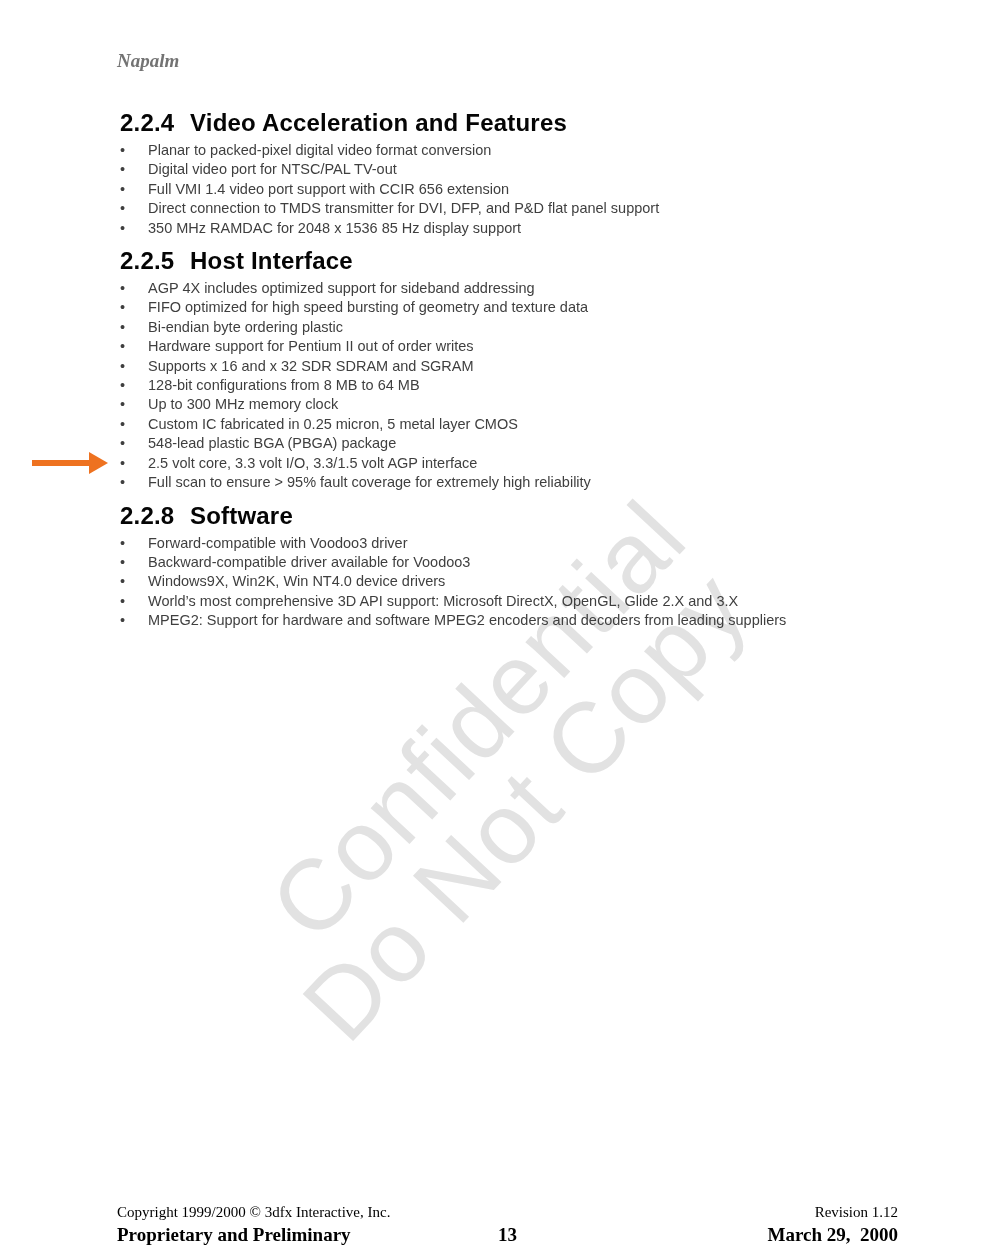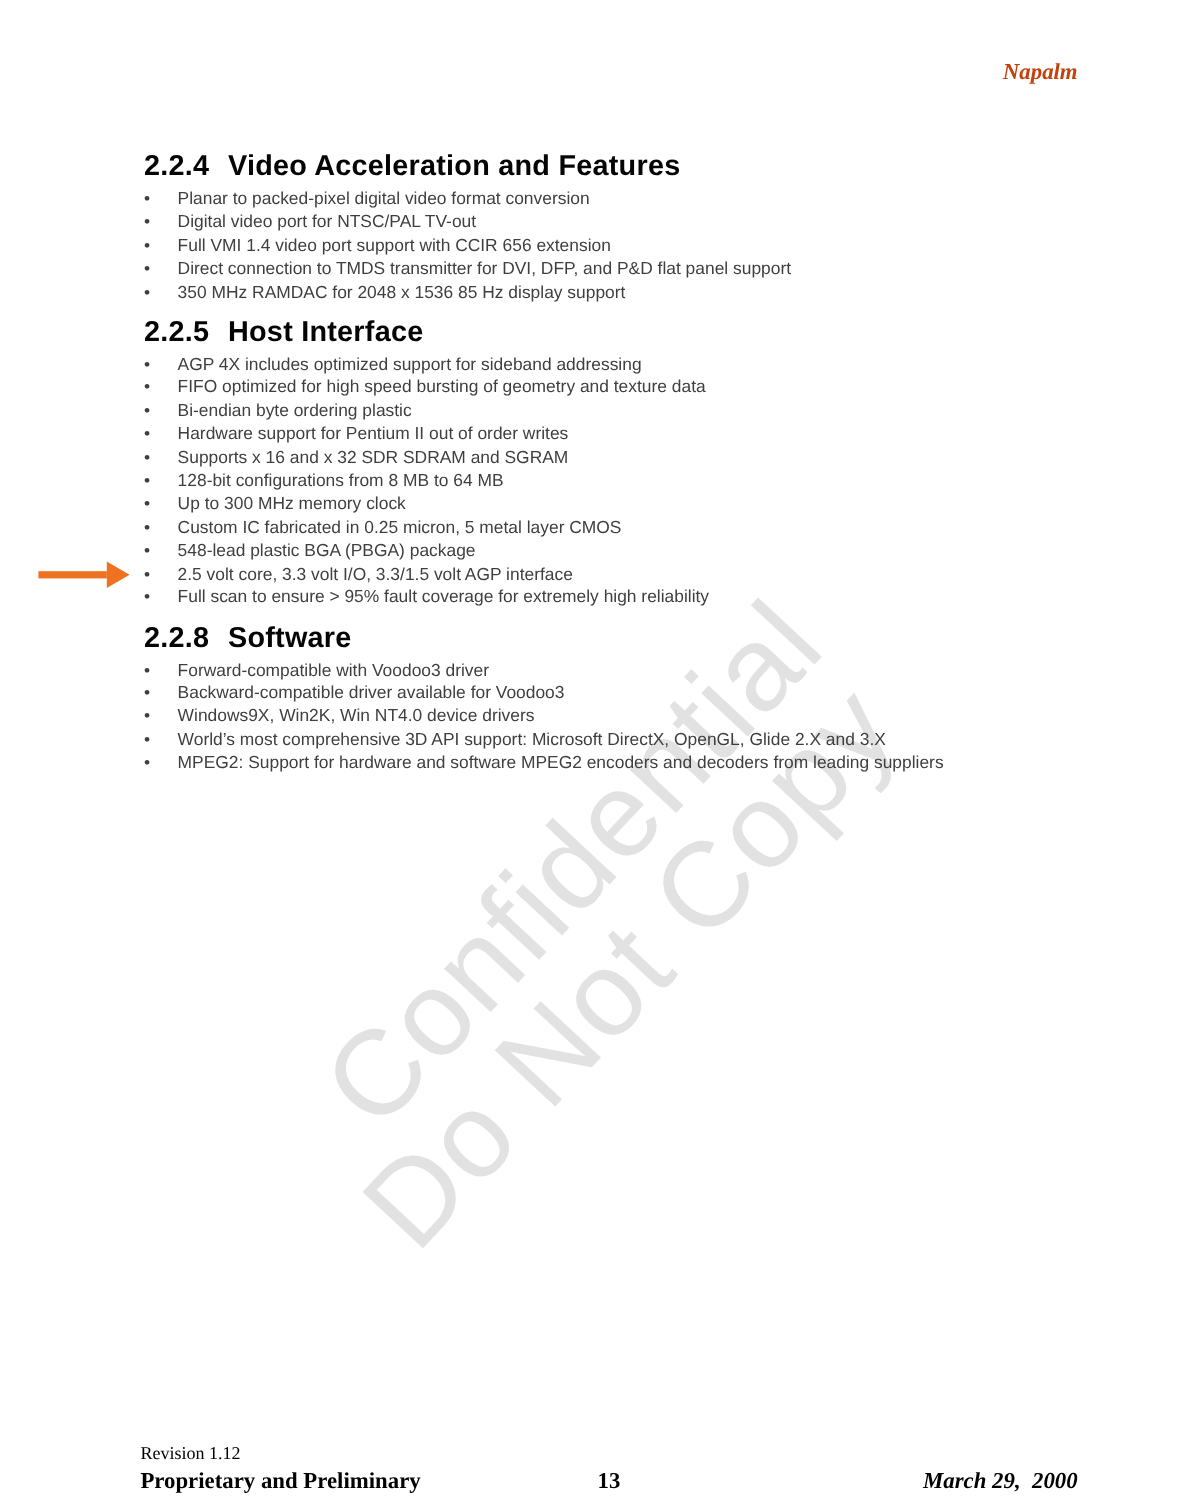--- a/index.html
+++ b/index.html
@@ -23,29 +23,29 @@
     transform: translate(-50%, -50%) rotate(-47deg);
     user-select: none;
   }
   .wm1 { left: 478px; top: 720px; }
   .wm2 { left: 525px; top: 806px; }
 
   
   .doc-header {
     position: relative;
     z-index: 1;
-    margin: 0 103px 16px 117px;
+    margin: 0 103px 0 117px;
     padding-top: 48px;
-    text-align: right;
+    text-align: left;
     font-family: "Liberation Serif", serif;
     font-style: italic;
     font-weight: bold;
     font-size: 19px;
     line-height: 26px;
-    color: #c2410c;
+    color: #737373;
   }
 
   
   .content {
     position: relative;
     z-index: 1;
     padding: 38px 40px 0 120px;
   }
   .section { margin: 0; }
   .heading {
@@ -112,21 +112,21 @@
     font-weight: bold;
     font-size: 19px;
     line-height: 25px;
     text-align: right;
   }
   .f-center {
     position: absolute;
     left: 50%;
     transform: translateX(-50%);
   }
-  .ws-pre { white-space: pre; font-style: italic; }
+  .ws-pre { white-space: pre; }
 </style>
 </head>
 <body>
 
 <div class="page">
 
   <div class="watermark wm1">Confidential</div>
   <div class="watermark wm2">Do Not Copy</div>
 
   <header class="doc-header">
@@ -254,20 +254,21 @@
               <span class="dot">•</span>
               <span class="btext">MPEG2: Support for hardware and software MPEG2 encoders and decoders from leading suppliers</span>
             </div>
           </div>
   </section>
 </div>
   </main>
 
   <footer class="doc-footer">
     <div class="f-row1">
+      <span>Copyright 1999/2000 © 3dfx Interactive, Inc.</span>
       <span>Revision 1.12</span>
     </div>
     <div class="f-row2">
       <span class="f-left">Proprietary and Preliminary</span>
       <span class="f-center">13</span>
       <span class="f-right ws-pre">March 29,  2000</span>
     </div>
   </footer>
 </div>
 

